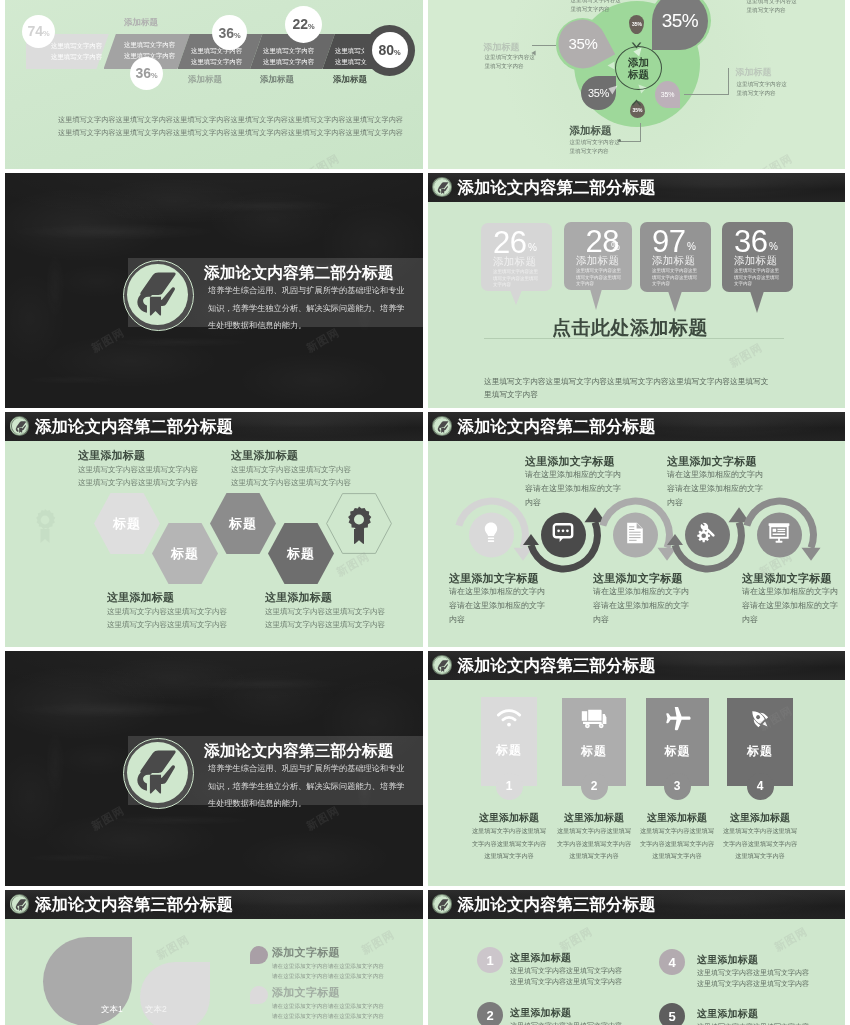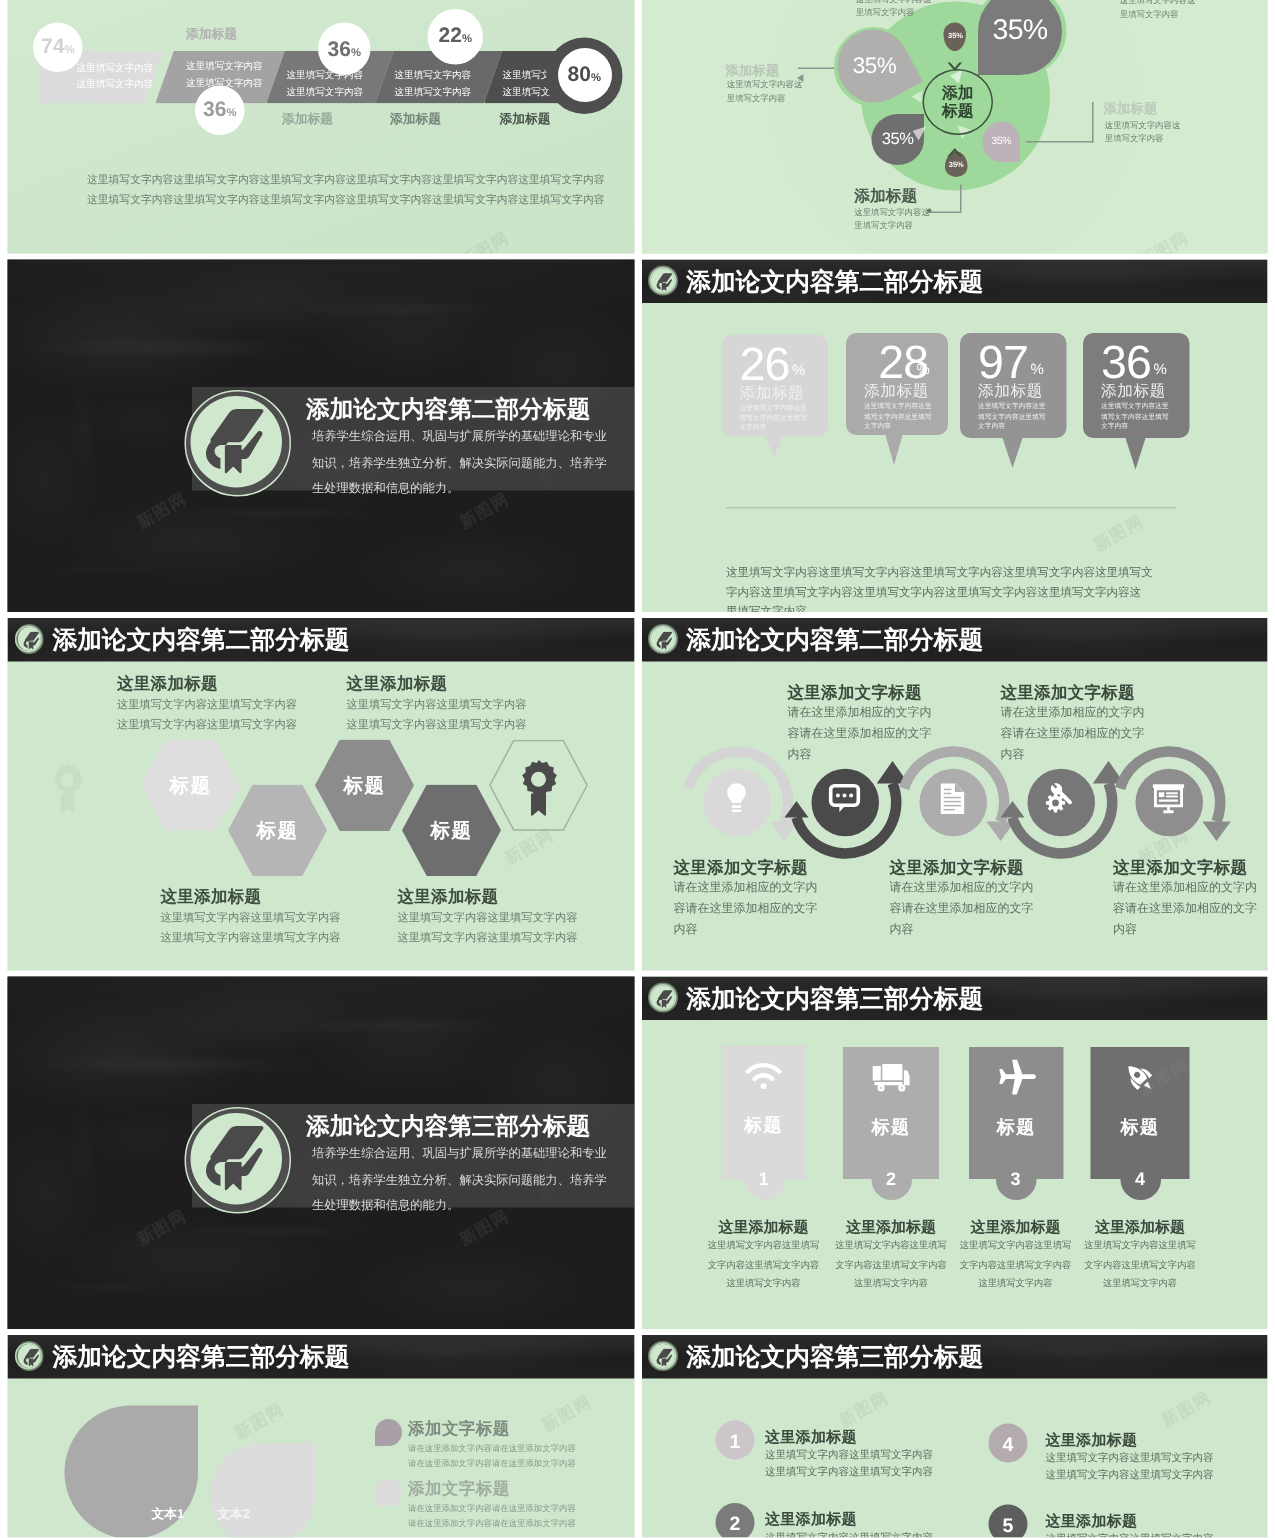--- a/index.html
+++ b/index.html
@@ -64,21 +64,21 @@
 
 
 
 
 
 
 
   
   .s9tt{position:absolute;font-size:11px;font-weight:700;color:#7f8b80;white-space:nowrap;letter-spacing:.3px;}
   .s9bd{position:absolute;font-size:5.6px;line-height:10px;color:#8a968b;white-space:nowrap;}
-  .s9lab{position:absolute;color:#fff;font-size:8.5px;font-weight:700;white-space:nowrap;}
+  .s9lab{position:absolute;color:#fff;font-size:8.5px;font-weight:400;white-space:nowrap;}
   
   .s10n{position:absolute;border-radius:50%;display:flex;align-items:center;justify-content:center;
         color:#fff;font-size:13px;font-weight:700;}
   .s10tt{position:absolute;font-size:10px;font-weight:700;color:#3c4a3e;white-space:nowrap;letter-spacing:.2px;}
   .s10bd{position:absolute;font-size:7px;line-height:11px;color:#5e6c60;white-space:nowrap;}
   
   .s8pan{position:absolute;}
   .s8lab{position:absolute;color:#fff;font-size:12px;font-weight:700;text-align:center;letter-spacing:1px;}
   .s8num{position:absolute;border-radius:50%;display:flex;align-items:center;justify-content:center;
          color:#fff;font-size:12px;font-weight:700;}
@@ -419,24 +419,24 @@
                 border-top:22px solid #7d7d7d;"></div>
     <div class="bub-num" style="left:306.5px;top:53px;">36</div>
     <div class="bub-unit" style="left:341.5px;top:68px;">%</div>
     <div class="bub-lab" style="left:306.5px;top:81px;">添加标题</div>
     <div class="bub-txt" style="left:306.5px;top:95px;">
       <div>这里填写文字内容这里</div>
       <div>填写文字内容这里填写</div>
       <div>文字内容</div>
     </div>
   </div>
+  <div class="s4sub" style="left:124.5px;top:142px;">点击此处添加标题</div>
   <div class="abs" style="left:56.5px;top:165px;width:300px;height:.7px;background:#b4cdb2;"></div>
   <div class="s4par" style="left:56.5px;top:166px;">
     <div>这里填写文字内容这里填写文字内容这里填写文字内容这里填写文字内容这里填写文</div>
-    <div>字内容这里填写文字内容这里填写文字内容这里填写文字内容这里填写文字内容这</div>
     <div>里填写文字内容</div>
   </div>
   <div class="wm" style="left:300px;top:175px;">新图网</div>
 </div>
 
 <div class="slide mint" style="left:5px;top:412px;">
   <div class="abs" style="left:0;top:0;width:100%;height:100%;background:#cfe7cd;"></div>
   <div class="hdr">
         <div class="hdrtex"></div>
       </div>

